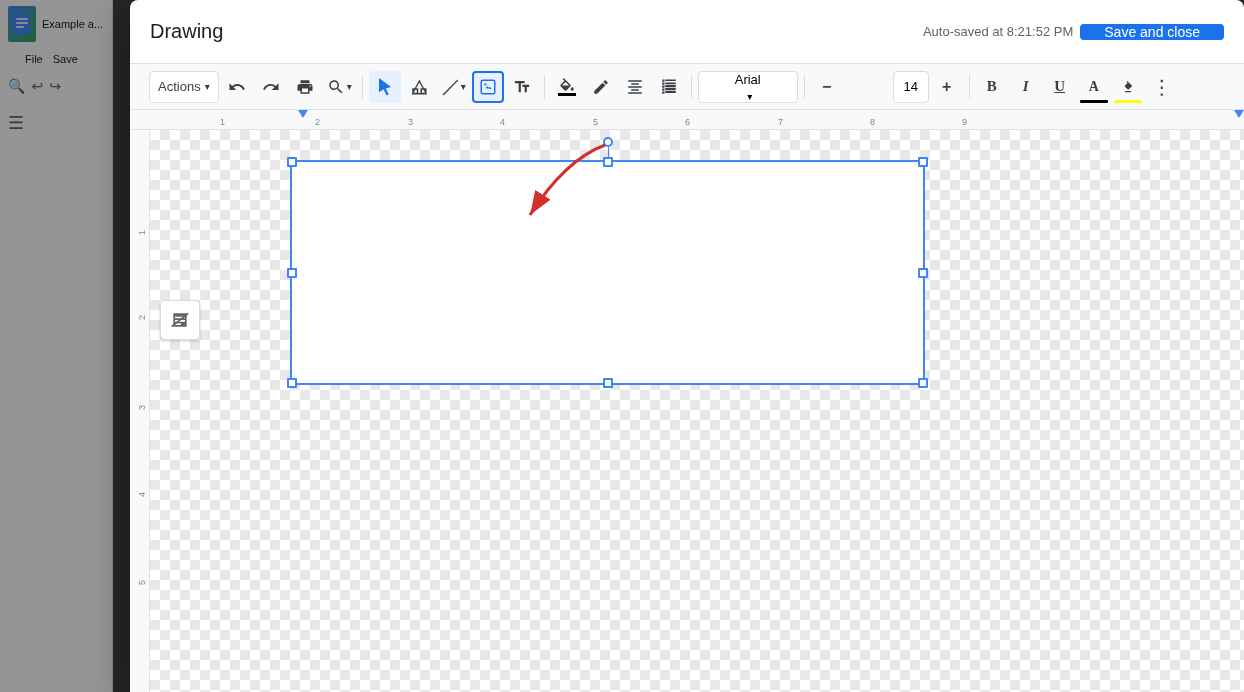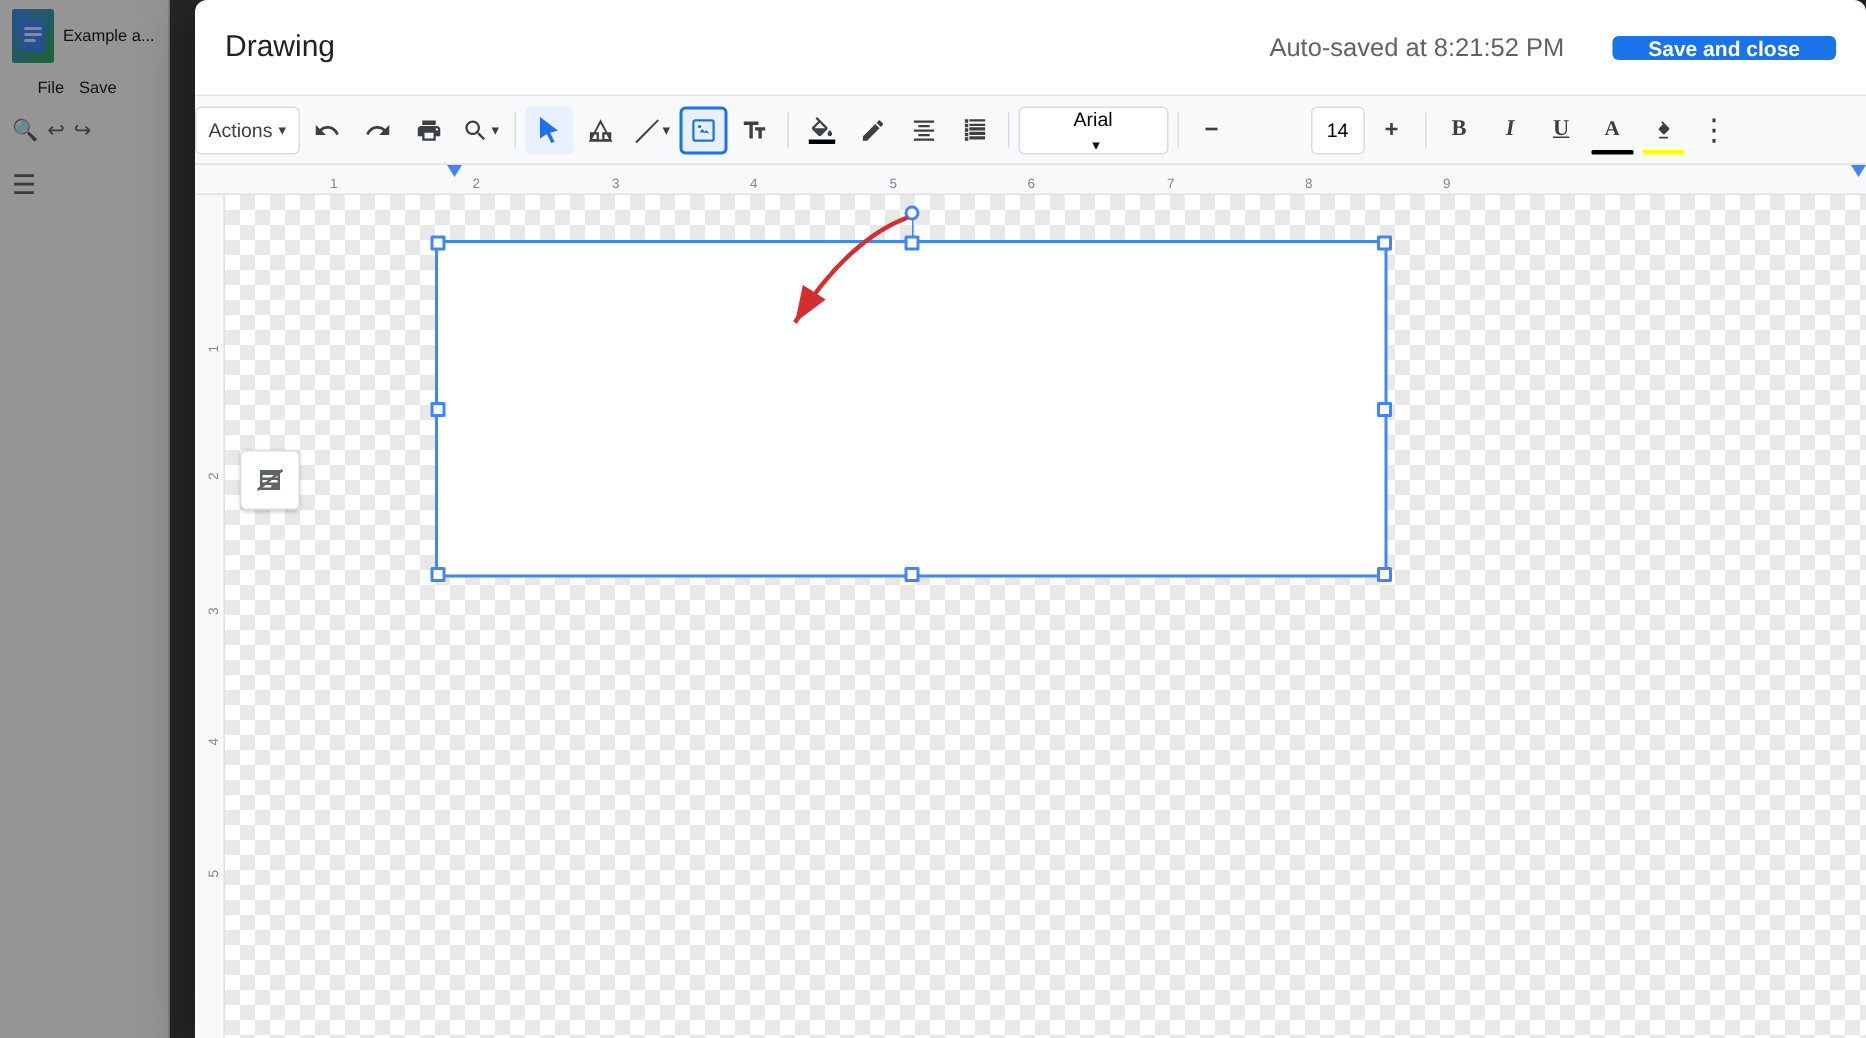--- a/index.html
+++ b/index.html
@@ -54,42 +54,42 @@
     }
 
     .dialog-title {
       font-size: 20px;
       font-weight: 400;
       color: #202124;
       flex: 1;
     }
 
     .autosave-text {
-      font-size: 17px;
+      font-size: 13px;
       color: #5f6368;
-      margin-right: 32px;
+      margin-right: 7px;
     }
 
     .save-close-btn {
       background: #1a73e8;
       color: white;
       border: none;
       border-radius: 4px;
       padding: 0 24px;
       font-size: 14px;
-      font-weight: 700;
+      font-weight: 400;
       cursor: pointer;
       white-space: nowrap;
     }
 
     
     .drawing-toolbar {
       display: flex;
       align-items: center;
-      padding: 0 0;
+      padding: 0 19px;
       height: 46px;
       border-bottom: 1px solid #e0e0e0;
       background: #f8f9fa;
       gap: 2px;
       flex-shrink: 0;
     }
 
     .toolbar-btn {
       display: flex;
       align-items: center;

